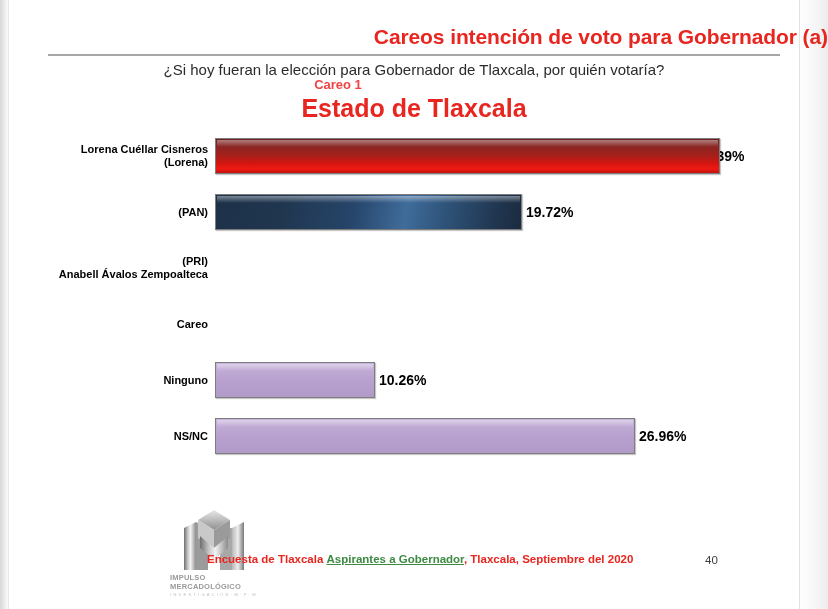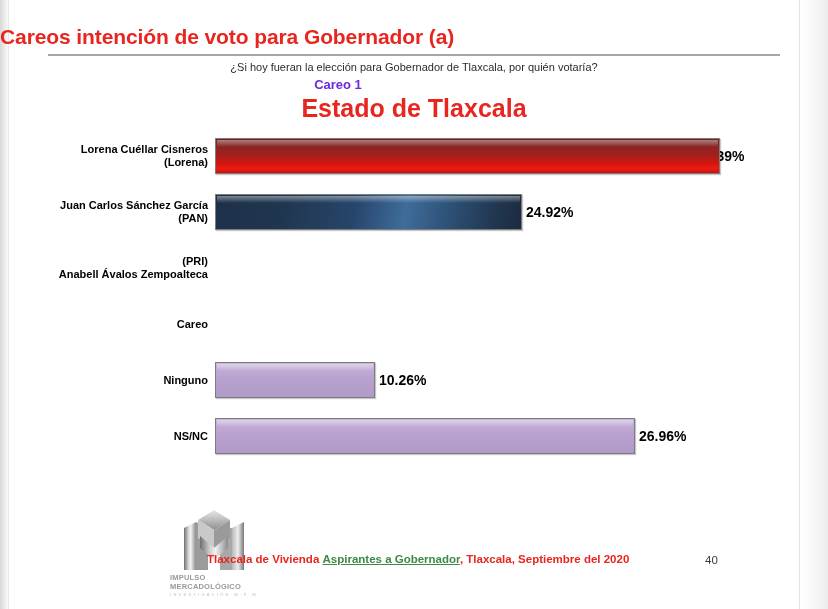--- a/index.html
+++ b/index.html
@@ -31,47 +31,47 @@
   .edge-left  { left: 0;  width: 9px;  background: linear-gradient(to right, #d8d8d8 0px, #e4e4e4 3px, #f2f2f2 6px, #ffffff 9px); }
   .edge-right { right: 0; width: 30px; background: linear-gradient(to left, #ececec 0px, #f4f4f4 10px, #fbfbfb 20px, #ffffff 30px); }
   .edge-right-line { position: absolute; top: 0; right: 28px; width: 1px; height: 609px; background: #e2e2e2; }
   .edge-left-line  { position: absolute; top: 0; left: 8px;  width: 1px; height: 609px; background: #e9e9e9; }
 
   
   .hdr-title {
     position: absolute;
     left: 0; top: 25px;
     width: 828px;
-    text-align: left;
+    text-align: right;
     color: #E8251F;
     font-size: 21px;
     font-weight: bold;
     letter-spacing: -0.1px;
   }
   .hdr-rule {
     position: absolute;
     left: 48px; top: 54px;
     width: 732px; height: 2px;
     background: #a6a6a6;
   }
   .hdr-question {
     position: absolute;
     left: 0; top: 61px;
     width: 828px;
     text-align: center;
     color: #2b2b2b;
-    font-size: 11px;
+    font-size: 15px;
     font-weight: normal;
   }
   .hdr-careo {
     position: absolute;
     left: 0; top: 77px;
     width: 676px;
     text-align: center;
-    color: #6d28d9;
+    color: #ef4444;
     font-size: 13px;
     font-weight: bold;
   }
   .hdr-state {
     position: absolute;
     left: 0; top: 94px;
     width: 828px;
     text-align: center;
     color: #E8251F;
     font-size: 25px;
@@ -234,26 +234,25 @@
           <div>Lorena Cuéllar Cisneros</div>
           <div>(Lorena)</div>
         </div>
         <div class="bar-wrap">
           <div class="bar fill-morena" title="Lorena Cuéllar Cisneros 32.39%" style="width: 505px;"></div>
           <span class="val-label">32.39%</span>
         </div>
       </div>
       <div class="row" style="top: 56px;">
         <div class="cat-label">
-          <div>Juan Carlos Sánchez García</div>
           <div>(PAN)</div>
         </div>
         <div class="bar-wrap">
           <div class="bar fill-pan" title="Juan Carlos Sánchez García 19.72%" style="width: 307px;"></div>
-          <span class="val-label">24.92%</span>
+          <span class="val-label">19.72%</span>
         </div>
       </div>
       <div class="row" style="top: 112px;">
         <div class="cat-label">
           <div>(PRI)</div>
           <div>Anabell Ávalos Zempoalteca</div>
         </div>
       </div>
       <div class="row" style="top: 168px;">
         <div class="cat-label">
@@ -313,18 +312,18 @@
       <polygon points="30,28 44,40 58,28 58,40 44,52 30,40" fill="url(#gMetalA)"></polygon>
     </svg>
     <div class="logo-caption">
       <div>IMPULSO</div>
       <div>MERCADOLÓGICO</div>
     </div>
     <div class="logo-tag">I N V E S T I G A C I Ó N  ·  M ·  P ·  M</div>
   </div>
 
   <div class="footer-note">
-    <span class="fn-red">Tlaxcala de Vivienda</span><span>&nbsp;</span><span class="fn-green">Aspirantes a Gobernador</span><span class="fn-red">, Tlaxcala, Septiembre del 2020</span>
+    <span class="fn-red">Encuesta de Tlaxcala</span><span>&nbsp;</span><span class="fn-green">Aspirantes a Gobernador</span><span class="fn-red">, Tlaxcala, Septiembre del 2020</span>
   </div>
 
   <div class="page-num">40</div>
 
 </div>
 
 </body></html>

